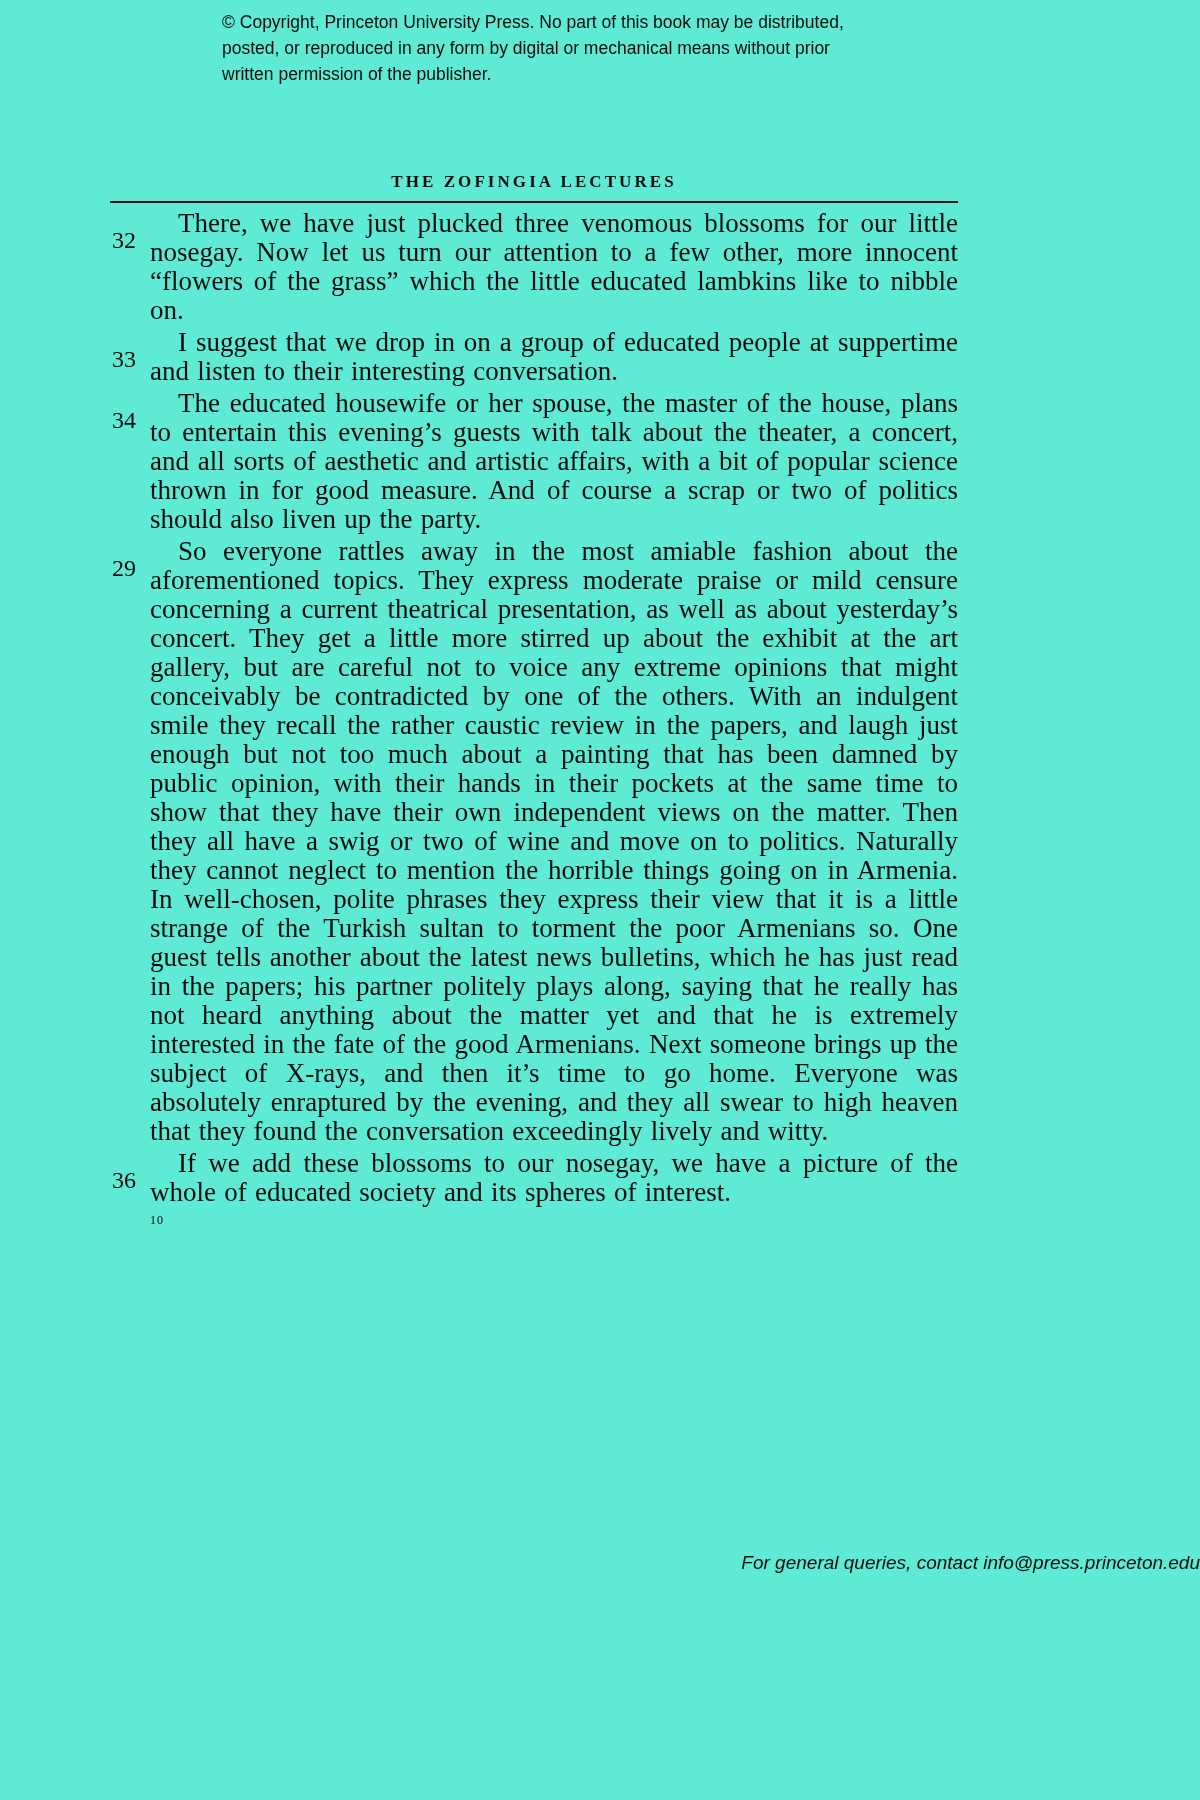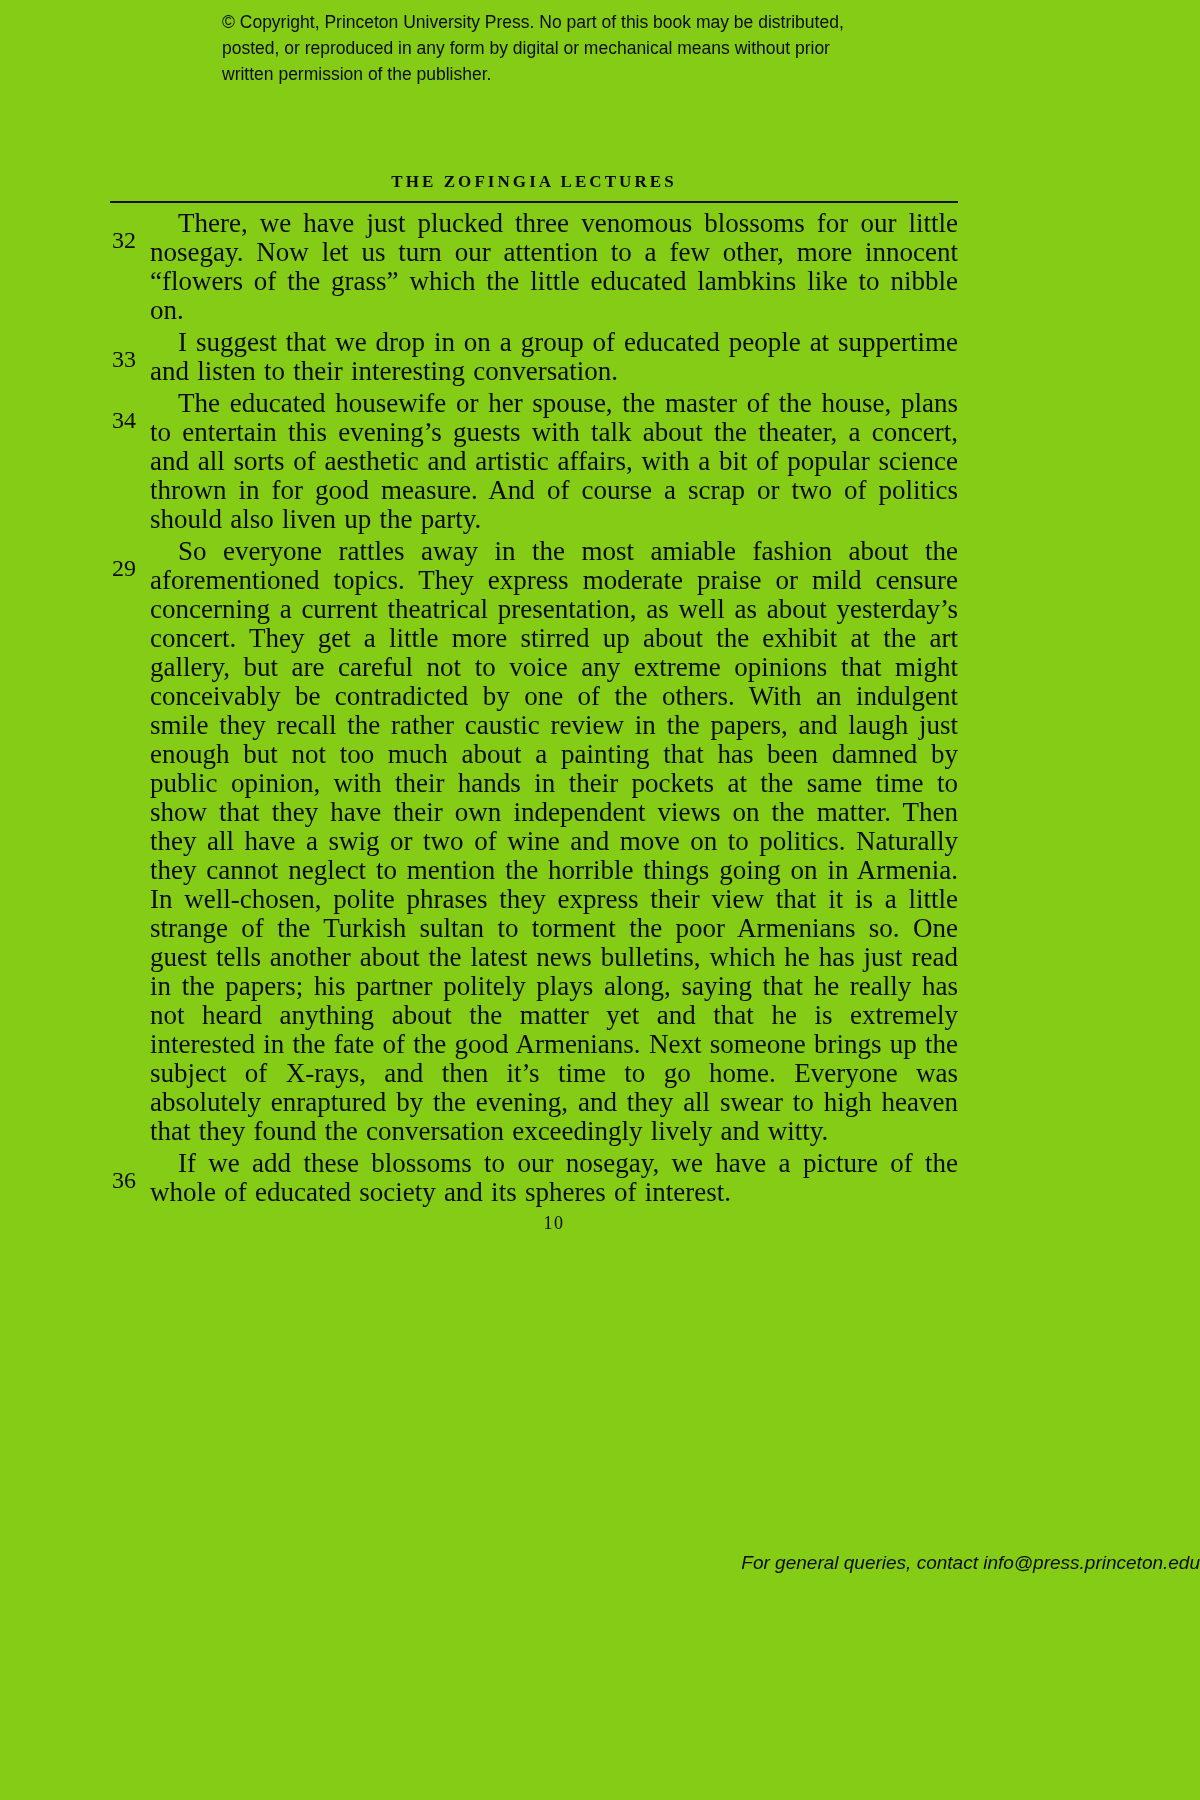--- a/index.html
+++ b/index.html
@@ -4,21 +4,21 @@
 <style>
   html, body {
     margin: 0;
     padding: 0;
     background: #ffffff;
   }
   .page {
     position: relative;
     width: 1200px;
     height: 1800px;
-    background: #84cc16;
+    background: #5eead4;
     color: #111111;
     overflow: hidden;
   }
 
   
   .copyright {
     position: absolute;
     left: 222px;
     top: 10px;
     width: 640px;
@@ -69,22 +69,22 @@
     font-size: 27px;
     line-height: 29px;
     text-align: justify;
     text-indent: 28px;
     word-spacing: 1.5px;
   }
 
   .page-number {
     margin-left: 40px;
     width: 808px;
-    text-align: center;
-    font-size: 18px;
+    text-align: left;
+    font-size: 12px;
     margin-top: 6px;
     letter-spacing: 0.08em;
   }
 
   .footer {
     position: absolute;
     left: 0;
     top: 1552px;
     width: 1200px;
     text-align: right;

